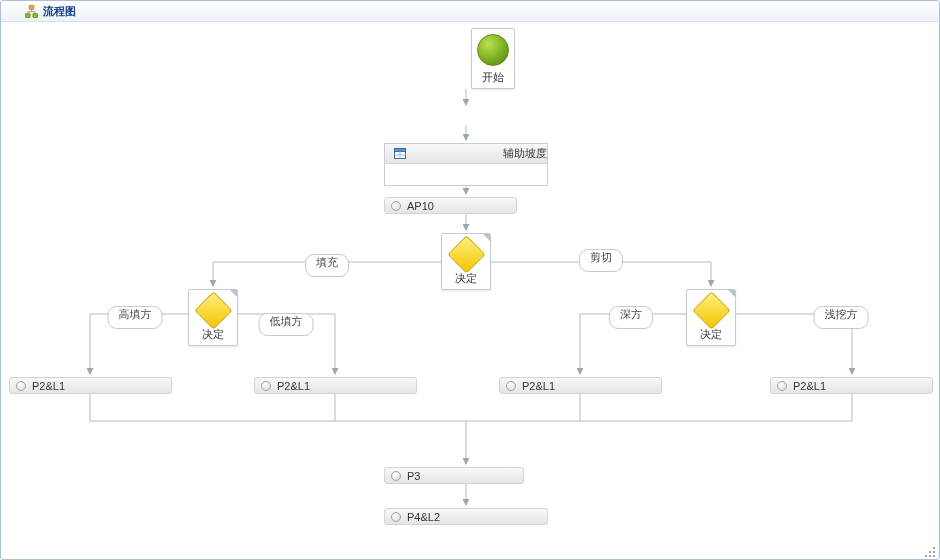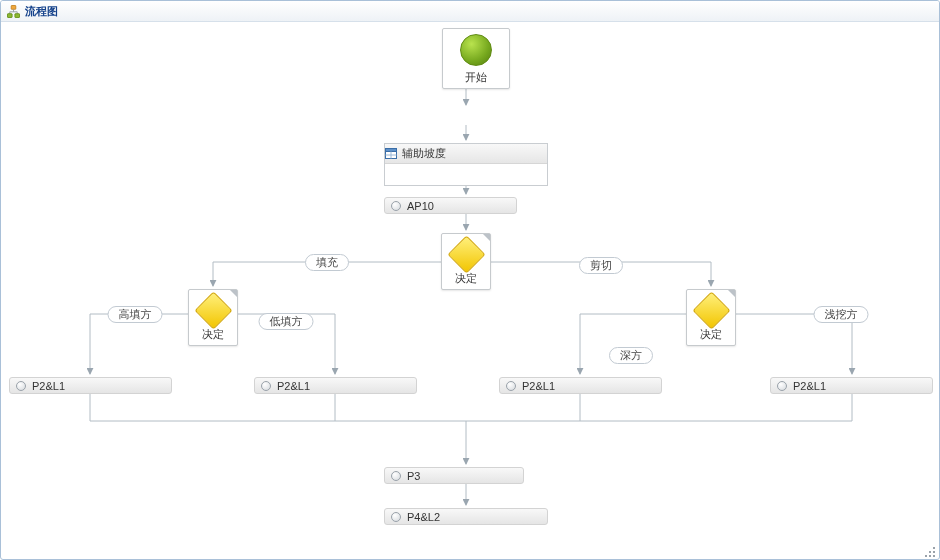--- a/index.html
+++ b/index.html
@@ -1,35 +1,35 @@
 <!DOCTYPE html>
 <html style="--title-color: #15428b; --line-color: #b2bcc4; --arrow-color: #9aa6b0; --diamond-yellow: #f2c500; --start-green: #76a81e; --hint-color: #cf8d8f;"><head>
 <meta charset="utf-8">
 <style>
   html,body{margin:0;padding:0;background:#fff;}
   .window{position:relative;width:940px;height:560px;box-sizing:border-box;border:1px solid #a9c0d8;border-radius:3px;background:#fff;overflow:hidden;font-family:"Liberation Sans","DejaVu Sans",sans-serif;}
-  .titlebar{position:absolute;left:0;top:0;right:0;height:21px;background:linear-gradient(#ffffff,#eef2f6);border-bottom:1px solid #d6e0ea;display:flex;align-items:center;padding-left:6px;gap:5px;box-sizing:border-box;z-index:5;}
+  .titlebar{position:absolute;left:0;top:0;right:0;height:21px;background:linear-gradient(#ffffff,#eef2f6);border-bottom:1px solid #d6e0ea;display:flex;align-items:center;padding-left:24px;gap:5px;box-sizing:border-box;z-index:5;}
   .title-text{font-size:11px;font-weight:bold;color:var(--title-color,#15428b);}
   svg.connectors{position:absolute;left:0;top:0;z-index:1;pointer-events:none;}
   .edge{stroke:var(--line-color,#b2bcc4);stroke-width:1;fill:none;}
   .edge.arrow{marker-end:url(#arrowhead);}
   #arrowhead path{fill:var(--arrow-color,#9aa6b0);}
   .bar{position:absolute;height:17px;box-sizing:border-box;display:flex;align-items:center;gap:6px;padding-left:6px;background:linear-gradient(#f8f8f8,#e5e5e5);border:1px solid #d3d3d3;border-radius:3px;font-size:11px;color:#333;z-index:2;cursor:default;}
   .radio{width:8px;height:8px;border-radius:50%;border:1px solid #9aa2aa;background:radial-gradient(circle at 35% 30%,#ffffff,#d5d9dd);flex:0 0 auto;}
-  .startnode{position:absolute;width:68px;height:61px;box-sizing:border-box;background:#fff;border:1px solid #c6cacd;border-radius:2px;box-shadow:0 1px 2px rgba(0,0,0,0.10);z-index:2;}
+  .startnode{position:absolute;width:44px;height:61px;box-sizing:border-box;background:#fff;border:1px solid #c6cacd;border-radius:2px;box-shadow:0 1px 2px rgba(0,0,0,0.10);z-index:2;margin-left:29px;}
   .sphere{display:block;width:32px;height:32px;margin:5px auto 0;border-radius:50%;background:radial-gradient(circle at 35% 30%,#b9e34e,var(--start-green,#76a81e) 60%,#527d0e);border:1px solid #618c14;box-sizing:border-box;}
   .decision{position:absolute;width:50px;height:57px;box-sizing:border-box;background:#fff;border:1px solid #c6cacd;border-radius:2px;box-shadow:0 1px 2px rgba(0,0,0,0.10);z-index:2;padding-left:16px;}
   .diamond{position:absolute;left:11px;top:7px;width:25px;height:25px;transform:rotate(45deg);background:linear-gradient(135deg,#fff07c,var(--diamond-yellow,#f2c500));border:1px solid #d2a400;border-radius:3px;}
   .fold{position:absolute;top:0;right:0;width:0;height:0;border-top:7px solid #bcc2c8;border-left:7px solid transparent;}
   .node-label{position:absolute;left:0;right:0;bottom:3px;text-align:center;font-size:11px;color:#333;}
   .aux{position:absolute;box-sizing:border-box;background:#fff;border:1px solid #c9cdd1;z-index:2;}
-  .aux-header{height:20px;box-sizing:border-box;display:flex;align-items:center;gap:5px;padding-left:0;background:linear-gradient(#f8f8f8,#e6e6e6);border-bottom:1px solid #d6d6d6;font-size:11px;color:#333;}
+  .aux-header{height:20px;box-sizing:border-box;display:flex;align-items:center;gap:5px;padding-left:9px;background:linear-gradient(#f8f8f8,#e6e6e6);border-bottom:1px solid #d6d6d6;font-size:11px;color:#333;justify-content:space-between;}
   .aux-body{height:21px;text-align:center;}
   .aux-hint{font-size:11px;line-height:21px;color:var(--hint-color,#cf8d8f);cursor:pointer;}
-  .pill{position:absolute;transform:translateX(-50%);box-sizing:border-box;height:17px;line-height:15px;padding:0 10px;background:#fff;border:1px solid #c2cad2;border-radius:9px;font-size:11px;color:#444;z-index:3;white-space:nowrap;}
+  .pill{position:absolute;transform:translateX(-50%);box-sizing:border-box;height:23px;line-height:15px;padding:0 10px;background:#fff;border:1px solid #c2cad2;border-radius:9px;font-size:11px;color:#444;z-index:3;white-space:nowrap;}
   .resize-grip{position:absolute;right:3px;bottom:3px;width:12px;height:12px;z-index:4;cursor:nwse-resize;}
 </style>
 </head>
 <body>
 
 <div class="window">
 
   <div class="titlebar">
     <svg width="13" height="13" viewBox="0 0 13 13">
       <rect x="4.2" y="0.5" width="4.6" height="3.8" rx="0.5" fill="#f0a83c" stroke="#c07b16" stroke-width="0.8"></rect>
@@ -100,24 +100,24 @@
     <span class="node-label">决定</span>
   </div>
 
   <div class="decision" style="left:685px;top:288px;">
     <span class="fold"></span>
     <span class="diamond"></span>
     <span class="node-label">决定</span>
   </div>
 
   <div class="pill" style="left:326px;top:253px;">填充</div>
-  <div class="pill" style="left:600px;top:256px;">剪切</div>
+  <div class="pill" style="left:600px;top:248px;">剪切</div>
   <div class="pill" style="left:134px;top:305px;">高填方</div>
   <div class="pill" style="left:285px;top:312px;">低填方</div>
-  <div class="pill" style="left:630px;top:305px;margin-top:41px;">深方</div>
+  <div class="pill" style="left:630px;top:305px;">深方</div>
   <div class="pill" style="left:840px;top:305px;">浅挖方</div>
 
   <div class="bar" style="left:8px;top:376px;width:163px;">
     <span class="radio"></span>
     <span>P2&amp;L1</span>
   </div>
   <div class="bar" style="left:253px;top:376px;width:163px;">
     <span class="radio"></span>
     <span>P2&amp;L1</span>
   </div>

